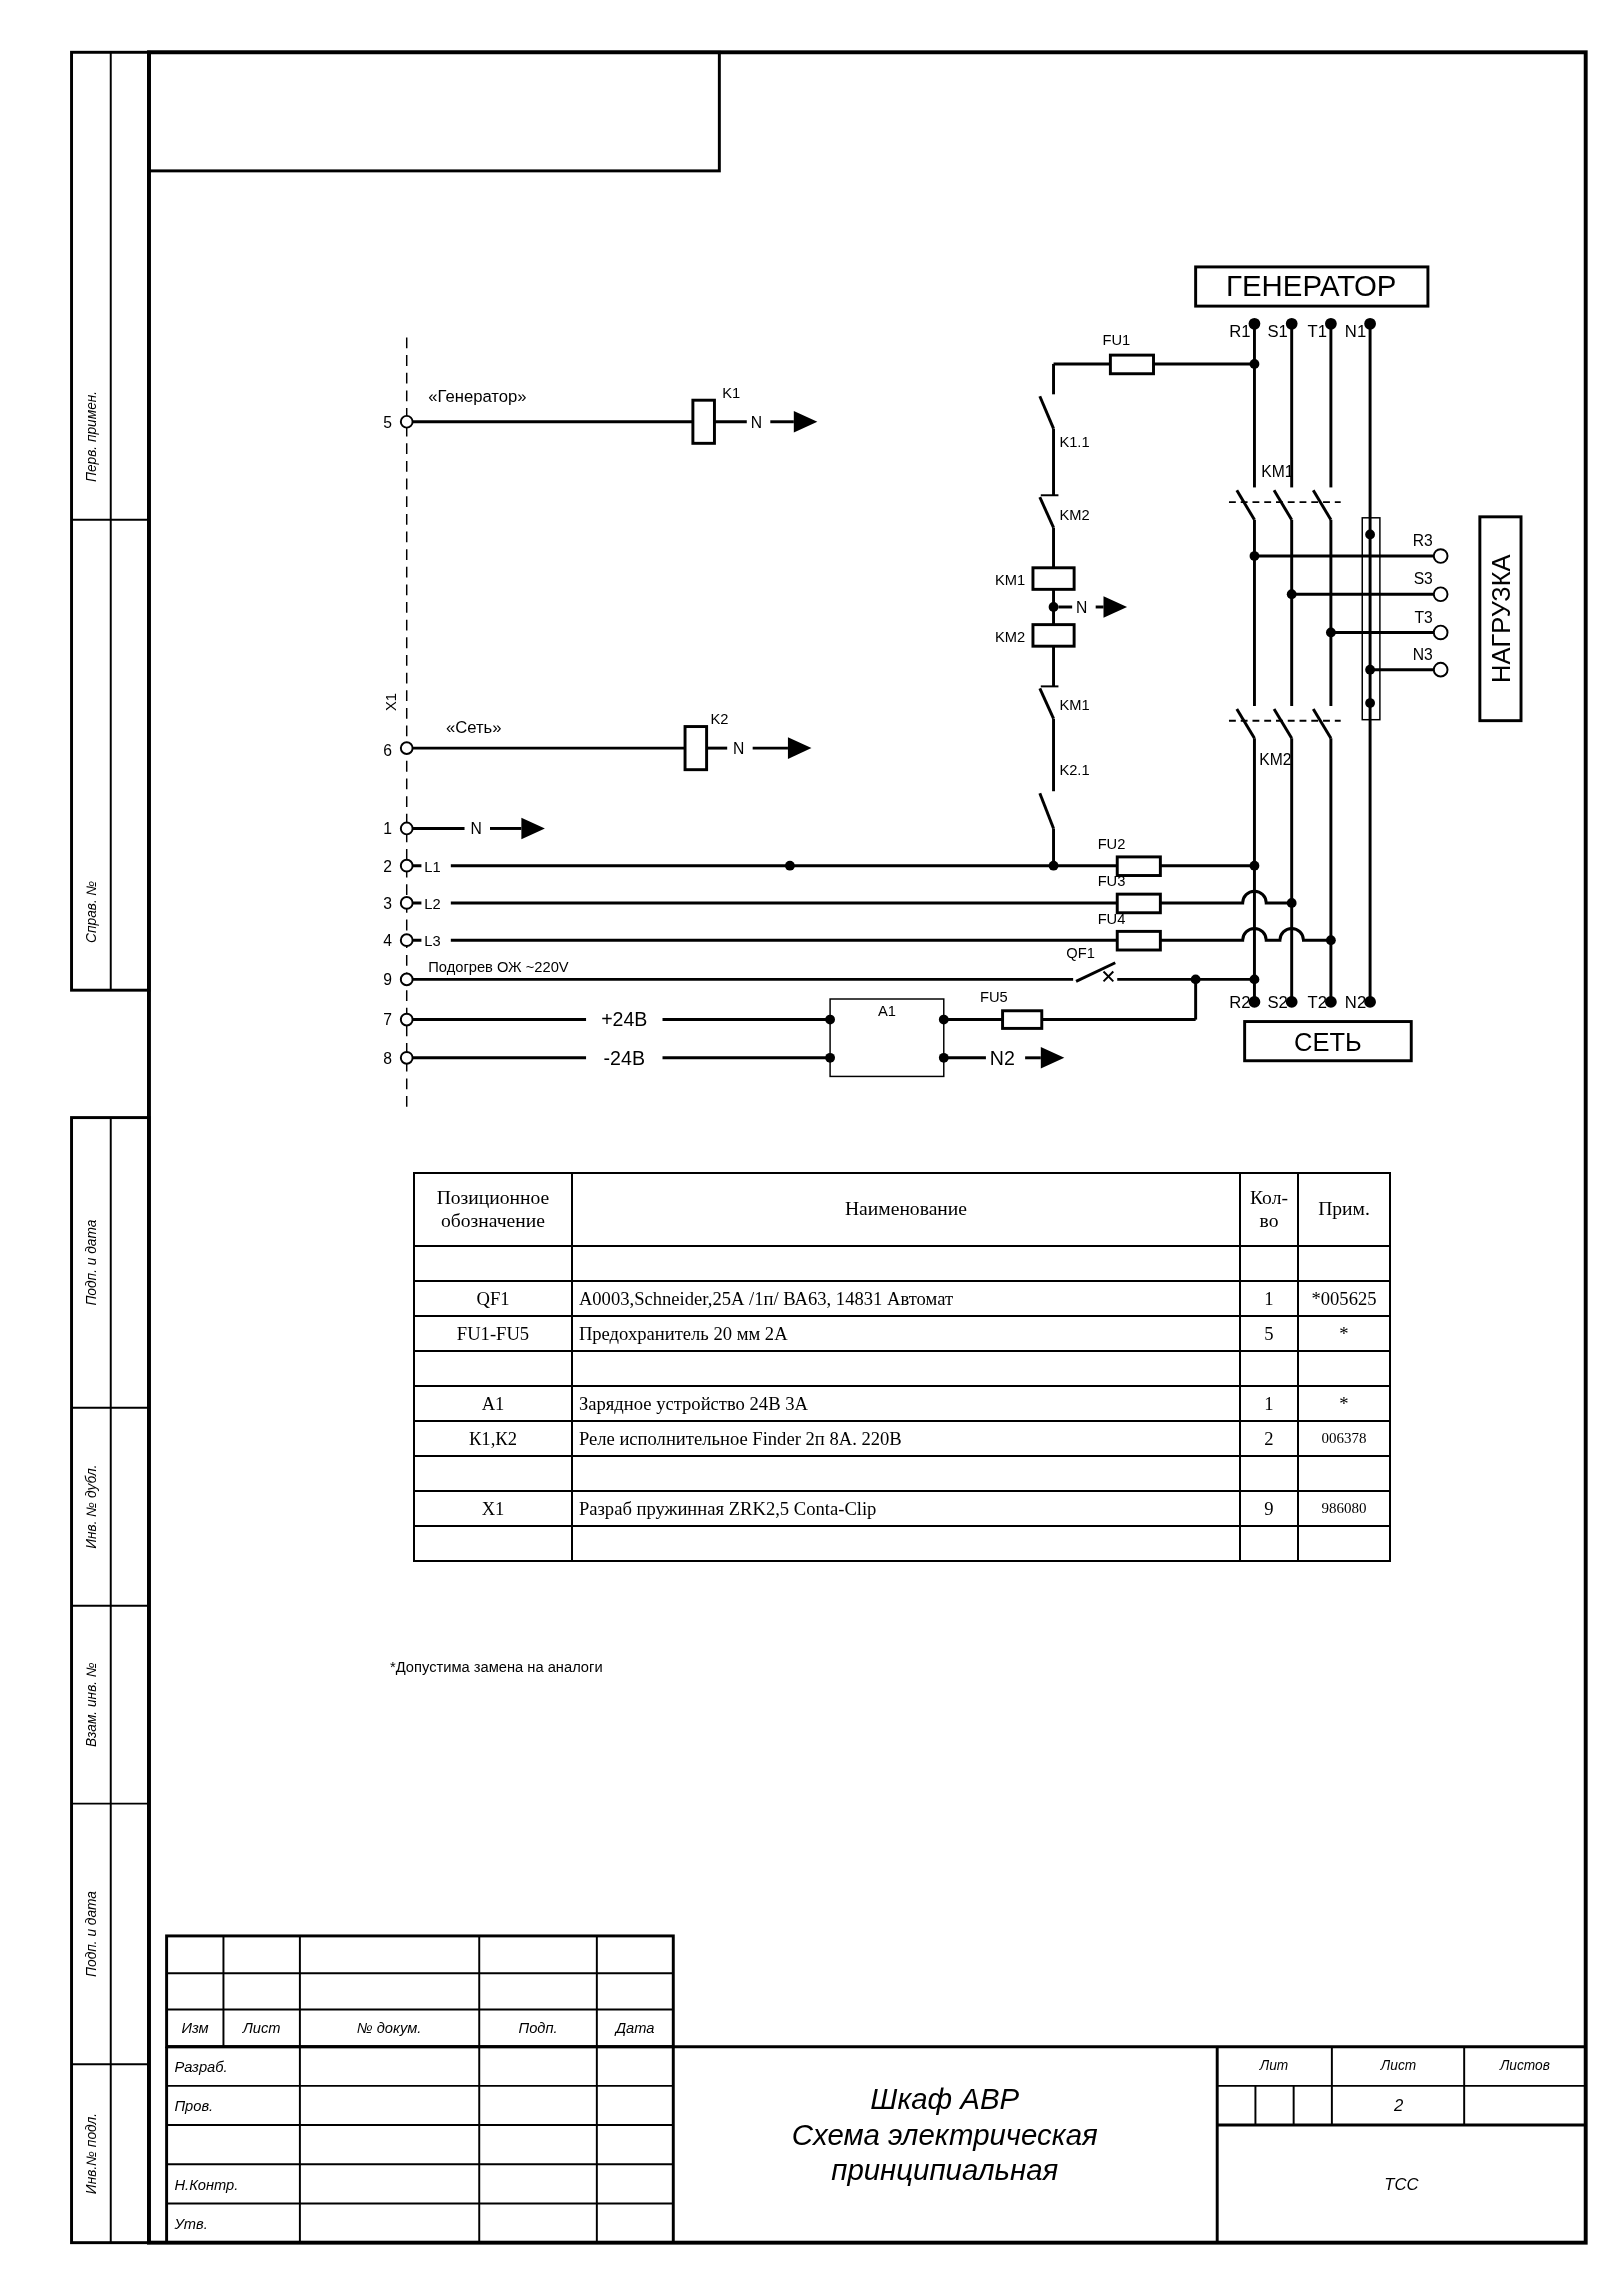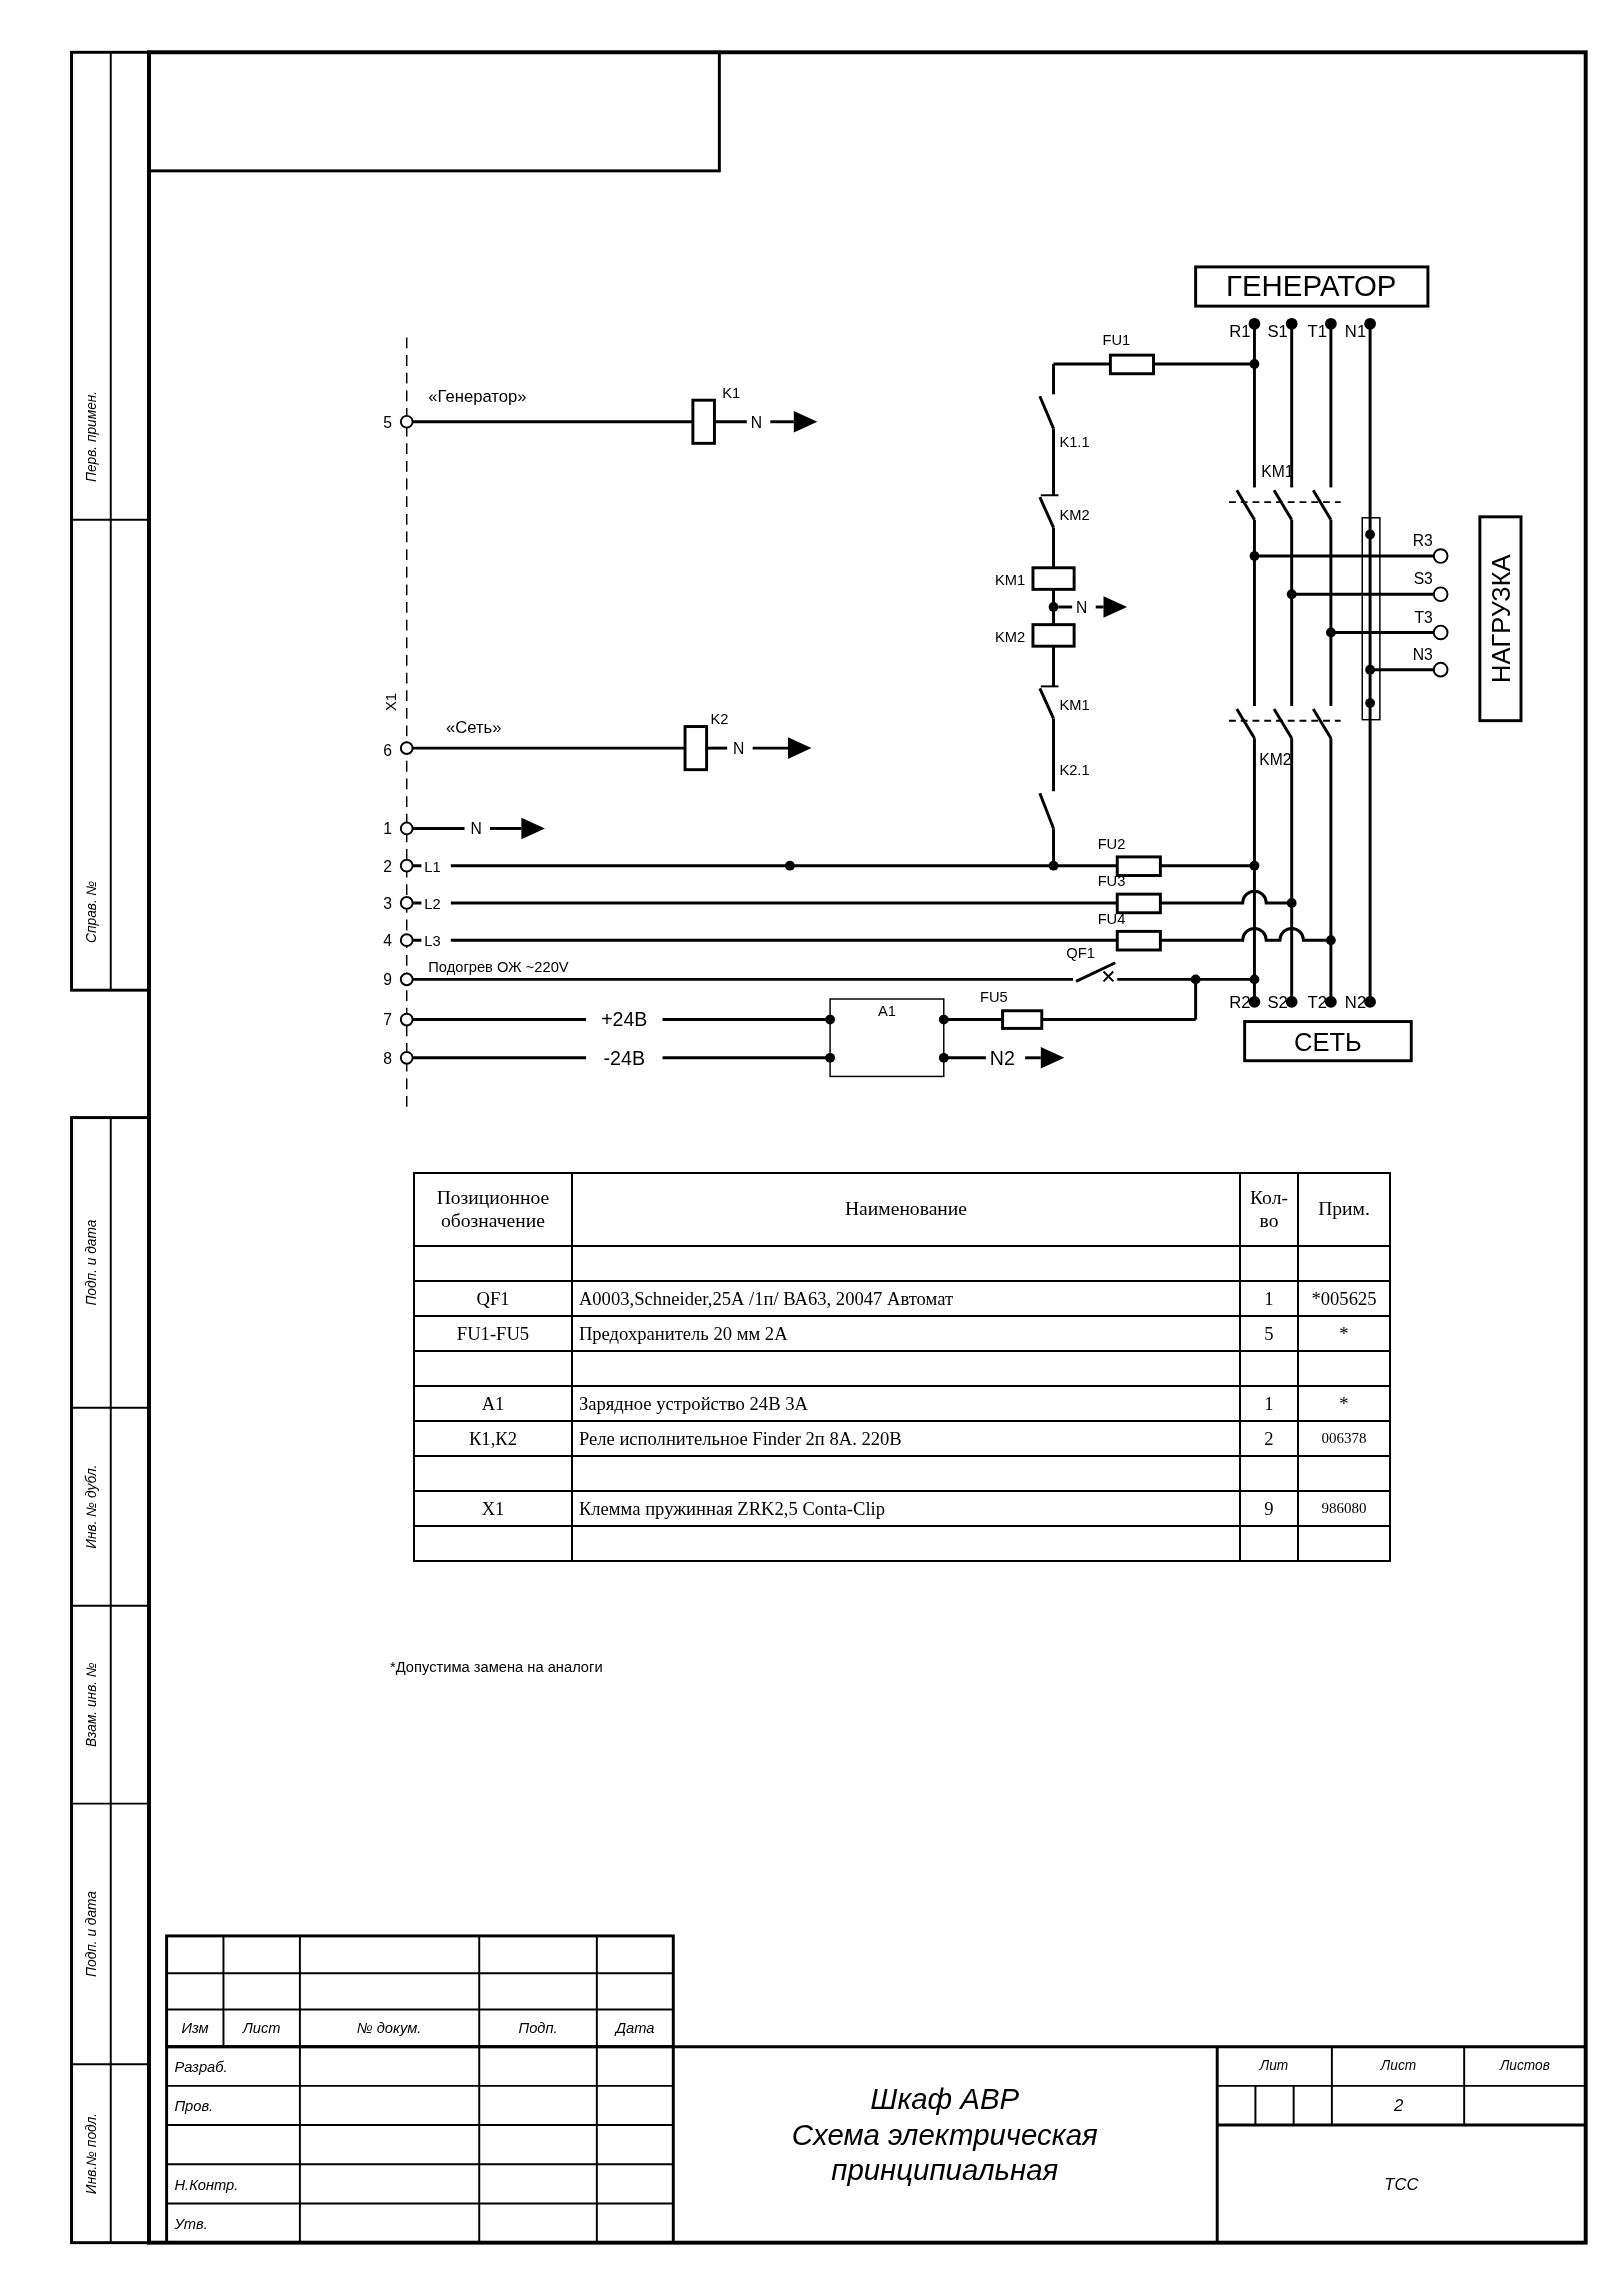--- a/index.html
+++ b/index.html
@@ -367,21 +367,21 @@
   </thead>
   <tbody>
         <tr>
           <td class="c-pos"></td>
           <td class="c-name"></td>
           <td class="c-qty"></td>
           <td class="c-note"></td>
         </tr>
         <tr>
           <td class="c-pos">QF1</td>
-          <td class="c-name">А0003,Schneider,25А /1п/ ВА63, 20047 Автомат</td>
+          <td class="c-name">А0003,Schneider,25А /1п/ ВА63, 14831 Автомат</td>
           <td class="c-qty">1</td>
           <td class="c-note">*005625</td>
         </tr>
         <tr>
           <td class="c-pos">FU1-FU5</td>
           <td class="c-name">Предохранитель 20 мм 2А</td>
           <td class="c-qty">5</td>
           <td class="c-note">*</td>
         </tr>
         <tr>
@@ -403,21 +403,21 @@
           <td class="c-note small">006378</td>
         </tr>
         <tr>
           <td class="c-pos"></td>
           <td class="c-name"></td>
           <td class="c-qty"></td>
           <td class="c-note"></td>
         </tr>
         <tr>
           <td class="c-pos">Х1</td>
-          <td class="c-name">Клемма пружинная ZRK2,5 Conta-Clip</td>
+          <td class="c-name">Разраб пружинная ZRK2,5 Conta-Clip</td>
           <td class="c-qty">9</td>
           <td class="c-note small">986080</td>
         </tr>
         <tr>
           <td class="c-pos"></td>
           <td class="c-name"></td>
           <td class="c-qty"></td>
           <td class="c-note"></td>
         </tr>
       </tbody>

